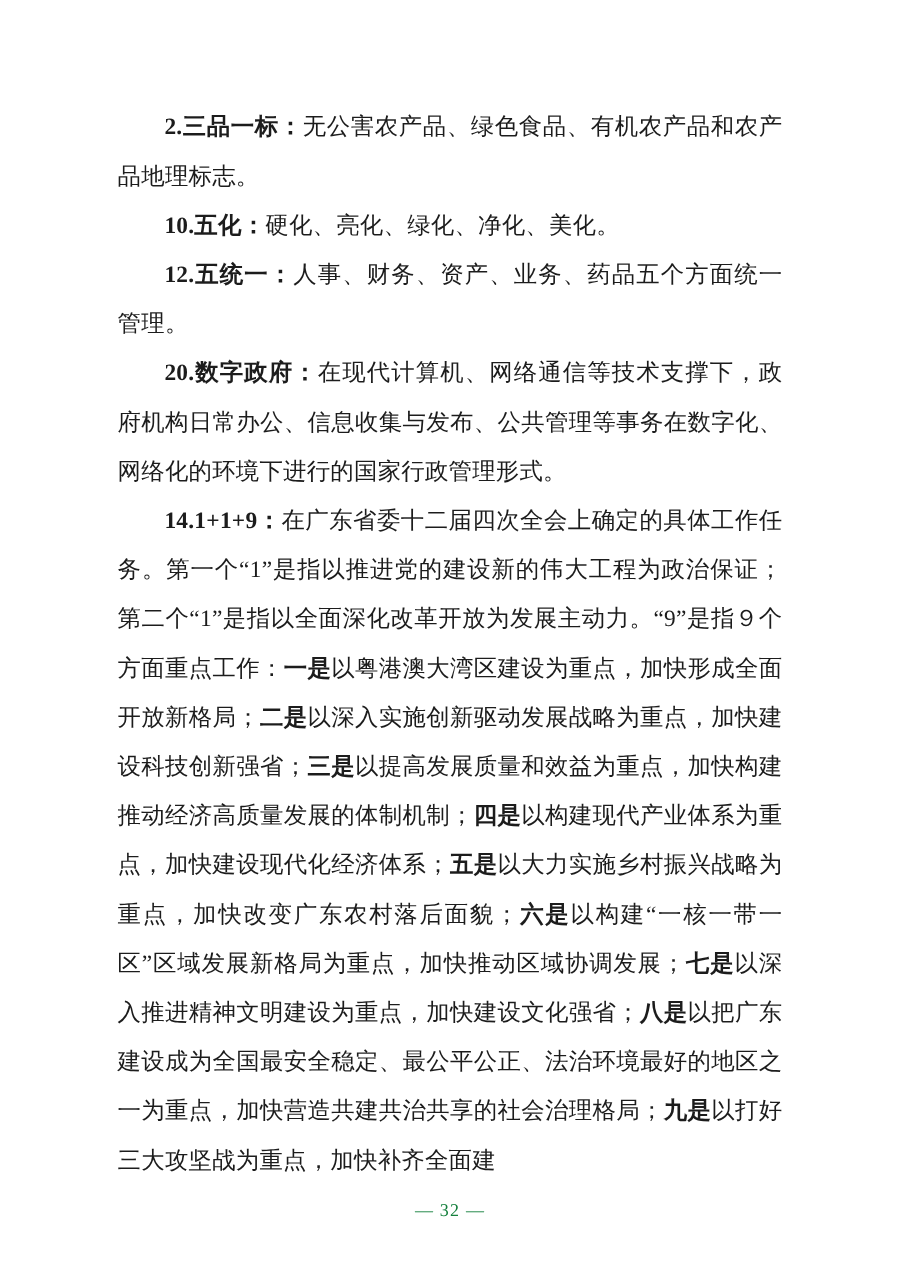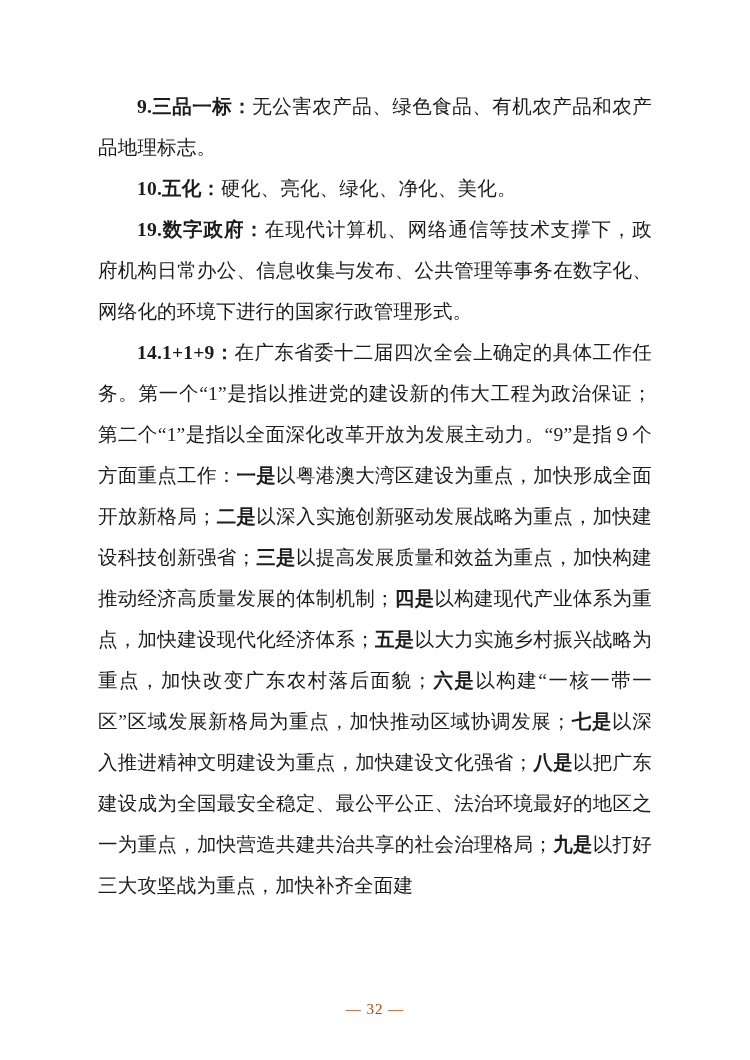--- a/index.html
+++ b/index.html
@@ -41,39 +41,40 @@
   .term {
     font-weight: bold;
   }
   .footer {
     position: absolute;
     left: 0;
     right: 0;
     bottom: 42px;
     text-align: center;
     font-size: 15px;
-    color: #c2410c;
+    color: #15803d;
     letter-spacing: 1px;
     font-family: "Liberation Serif", "DejaVu Serif", serif;
   }
 </style>
 </head>
 <body>
 
 <div class="page">
 
   <div class="body-text">
 
-    <p class="para"><span class="term">9.三品一标：</span><span>无公害农产品、绿色食品、有机农产品和农产品地理标志。</span></p>
+    <p class="para"><span class="term">2.三品一标：</span><span>无公害农产品、绿色食品、有机农产品和农产品地理标志。</span></p>
 
     <p class="para"><span class="term">10.五化：</span><span>硬化、亮化、绿化、净化、美化。</span></p>
 
 
+    <p class="para"><span class="term">12.五统一：</span><span>人事、财务、资产、业务、药品五个方面统一管理。</span></p>
 
-    <p class="para"><span class="term">19.数字政府：</span><span>在现代计算机、网络通信等技术支撑下，政府机构日常办公、信息收集与发布、公共管理等事务在数字化、网络化的环境下进行的国家行政管理形式。</span></p>
+    <p class="para"><span class="term">20.数字政府：</span><span>在现代计算机、网络通信等技术支撑下，政府机构日常办公、信息收集与发布、公共管理等事务在数字化、网络化的环境下进行的国家行政管理形式。</span></p>
 
     <p class="para"><span class="term">14.1+1+9：</span><span>在广东省委十二届四次全会上确定的具体工作任务。第一个“1”是指以推进党的建设新的伟大工程为政治保证；第二个“1”是指以全面深化改革开放为发展主动力。“9”是指９个方面重点工作：</span><span class="term">一是</span><span>以粤港澳大湾区建设为重点，加快形成全面开放新格局；</span><span class="term">二是</span><span>以深入实施创新驱动发展战略为重点，加快建设科技创新强省；</span><span class="term">三是</span><span>以提高发展质量和效益为重点，加快构建推动经济高质量发展的体制机制；</span><span class="term">四是</span><span>以构建现代产业体系为重点，加快建设现代化经济体系；</span><span class="term">五是</span><span>以大力实施乡村振兴战略为重点，加快改变广东农村落后面貌；</span><span class="term">六是</span><span>以构建“一核一带一区”区域发展新格局为重点，加快推动区域协调发展；</span><span class="term">七是</span><span>以深入推进精神文明建设为重点，加快建设文化强省；</span><span class="term">八是</span><span>以把广东建设成为全国最安全稳定、最公平公正、法治环境最好的地区之一为重点，加快营造共建共治共享的社会治理格局；</span><span class="term">九是</span><span>以打好三大攻坚战为重点，加快补齐全面建</span></p>
 
   </div>
 
   <div class="footer">— 32 —</div>
 
 </div>
 
 </body></html>

